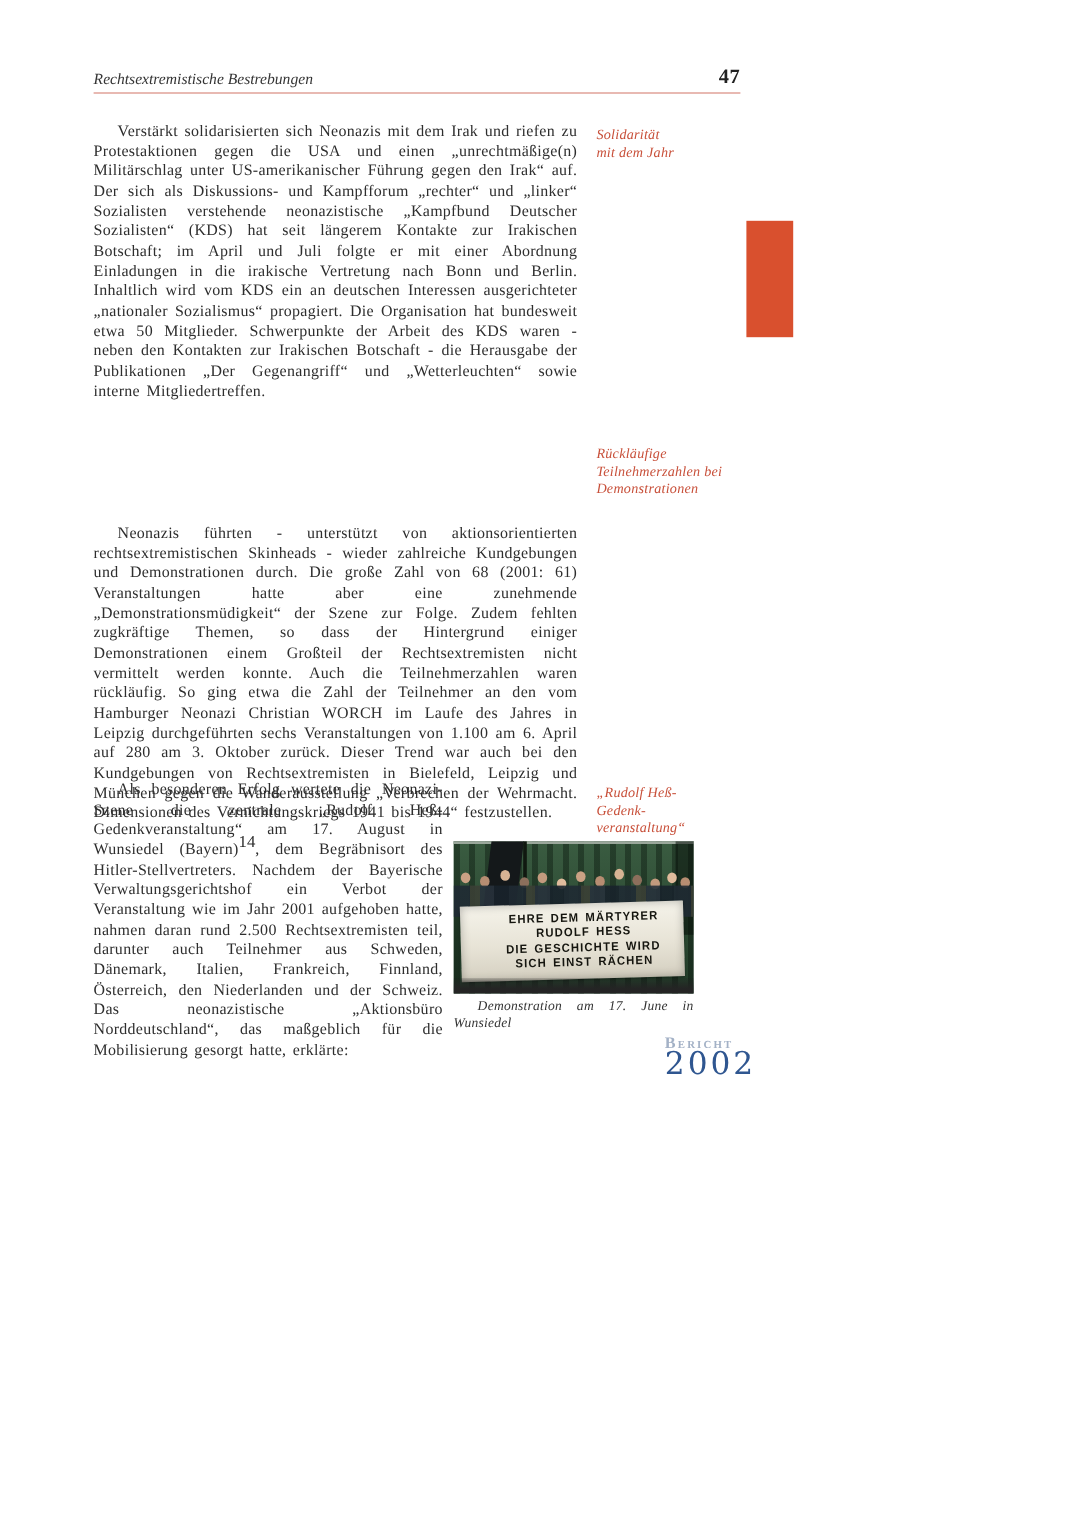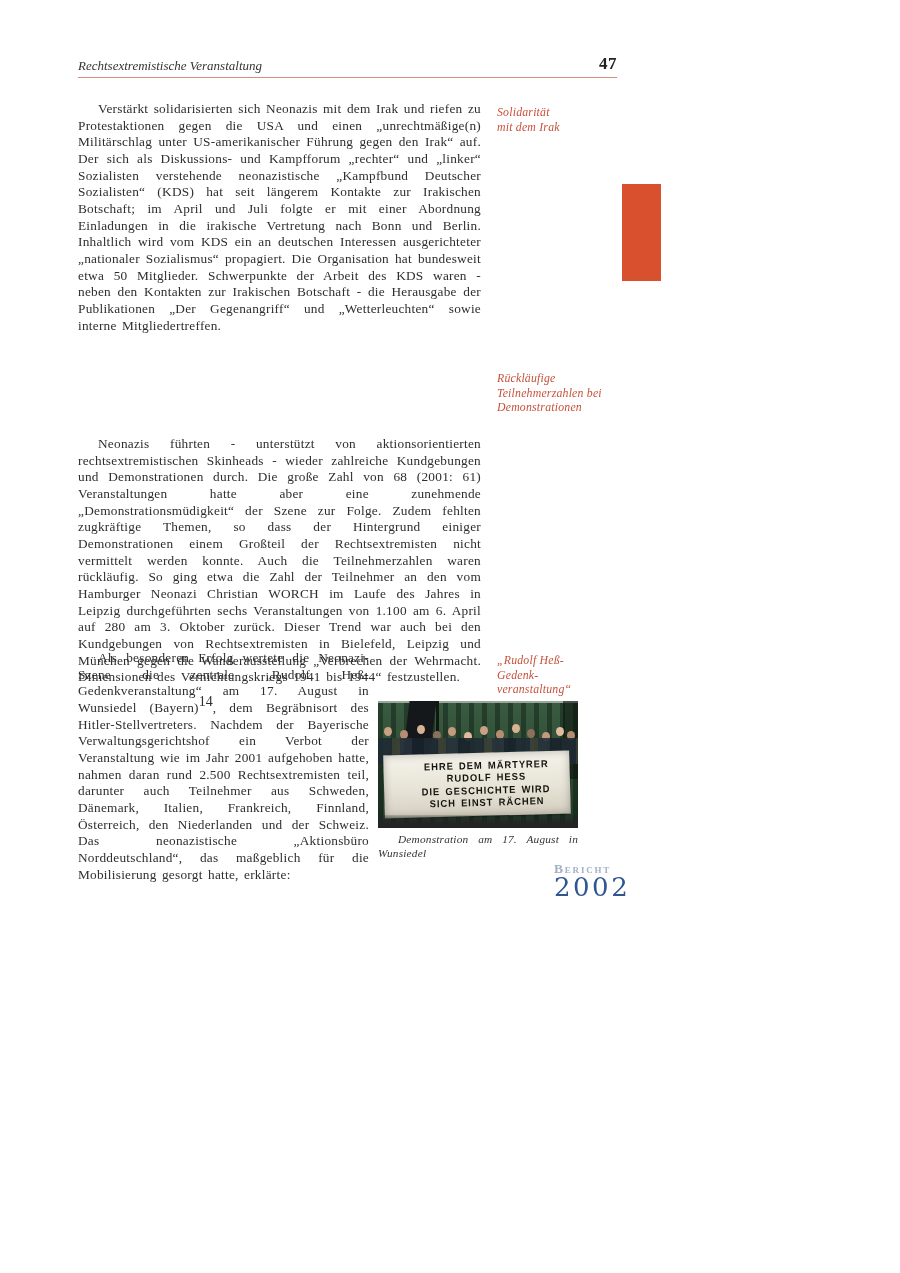--- a/index.html
+++ b/index.html
@@ -118,21 +118,21 @@
     display:block;font-size:26px;letter-spacing:2.5px;margin-top:-2px;
     color:var(--logo-year);font-family:"DejaVu Serif","Liberation Serif",serif;
   }
 </style>
 </head>
 <body>
 
 <div class="page">
 
   <div class="running-header">
-    <span class="section">Rechtsextremistische Veranstaltung</span>
+    <span class="section">Rechtsextremistische Bestrebungen</span>
     <span class="pageno">47</span>
   </div>
 
   <p class="para" id="para1">Verstärkt solidarisierten sich Neonazis mit dem Irak und riefen zu Protestaktionen gegen die USA und einen „unrechtmäßige(n) Militärschlag unter US-amerikanischer Führung gegen den Irak“ auf. Der sich als Diskussions- und Kampfforum „rechter“ und „linker“ Sozialisten verstehende neonazistische „Kampfbund Deutscher Sozialisten“ (KDS) hat seit längerem Kontakte zur Irakischen Botschaft; im April und Juli folgte er mit einer Abordnung Einladungen in die irakische Vertretung nach Bonn und Berlin. Inhaltlich wird vom KDS ein an deutschen Interessen ausgerichteter „nationaler Sozialismus“ propagiert. Die Organisation hat bundesweit etwa 50 Mitglieder. Schwerpunkte der Arbeit des KDS waren - neben den Kontakten zur Irakischen Botschaft - die Herausgabe der Publikationen „Der Gegenangriff“ und „Wetterleuchten“ sowie interne Mitgliedertreffen.</p>
 
   <p class="para" id="para2">Neonazis führten - unterstützt von aktionsorientierten rechtsextremistischen Skinheads - wieder zahlreiche Kundgebungen und Demonstrationen durch. Die große Zahl von 68 (2001: 61) Veranstaltungen hatte aber eine zunehmende „Demonstrationsmüdigkeit“ der Szene zur Folge. Zudem fehlten zugkräftige Themen, so dass der Hintergrund einiger Demonstrationen einem Großteil der Rechtsextremisten nicht vermittelt werden konnte. Auch die Teilnehmerzahlen waren rückläufig. So ging etwa die Zahl der Teilnehmer an den vom Hamburger Neonazi Christian WORCH im Laufe des Jahres in Leipzig durchgeführten sechs Veranstaltungen von 1.100 am 6. April auf 280 am 3. Oktober zurück. Dieser Trend war auch bei den Kundgebungen von Rechtsextremisten in Bielefeld, Leipzig und München gegen die Wanderausstellung „Verbrechen der Wehrmacht. Dimensionen des Vernichtungskriegs 1941 bis 1944“ festzustellen.</p>
 
   <div class="para" id="para3">
     <span class="photo-spacer"></span>
     <span>Als besonderen Erfolg wertete die Neonazi-Szene die zentrale „Rudolf Heß-Gedenkveranstaltung“ am 17. August in Wunsiedel (Bayern)</span><sup class="fn">14</sup><span>, dem Begräbnisort des Hitler-Stellvertreters. Nachdem der Bayerische Verwaltungsgerichtshof ein Verbot der Veranstaltung wie im Jahr 2001 aufgehoben hatte, nahmen daran rund 2.500 Rechtsextremisten teil, darunter auch Teilnehmer aus Schweden, Dänemark, Italien, Frankreich, Finnland, Österreich, den Niederlanden und der Schweiz. Das neonazistische „Aktionsbüro Norddeutschland“, das maßgeblich für die Mobilisierung gesorgt hatte, erklärte:</span>
@@ -145,26 +145,26 @@
         <div class="heads"></div>
         <div class="torsos"></div>
         <div class="banner">
           <span class="banner-line">EHRE DEM MÄRTYRER</span>
           <span class="banner-line">RUDOLF HESS</span>
           <span class="banner-line">DIE GESCHICHTE WIRD</span>
           <span class="banner-line">SICH EINST RÄCHEN</span>
         </div>
         <div class="photo-bottom"></div>
       </div>
-      <figcaption class="caption">Demonstration am 17. August in Wunsiedel</figcaption>
+      <figcaption class="caption">Demonstration am 17. June in Wunsiedel</figcaption>
     </figure>
   </div>
 
   <div class="margin-note" id="note1">Solidarität
-mit dem Irak</div>
+mit dem Jahr</div>
   <div class="margin-note" id="note2">Rückläufige
 Teilnehmerzahlen bei
 Demonstrationen</div>
   <div class="margin-note" id="note3">„Rudolf Heß-
 Gedenk-
 veranstaltung“</div>
 
   <div class="accent-block"></div>
 
   <div class="report-logo">

